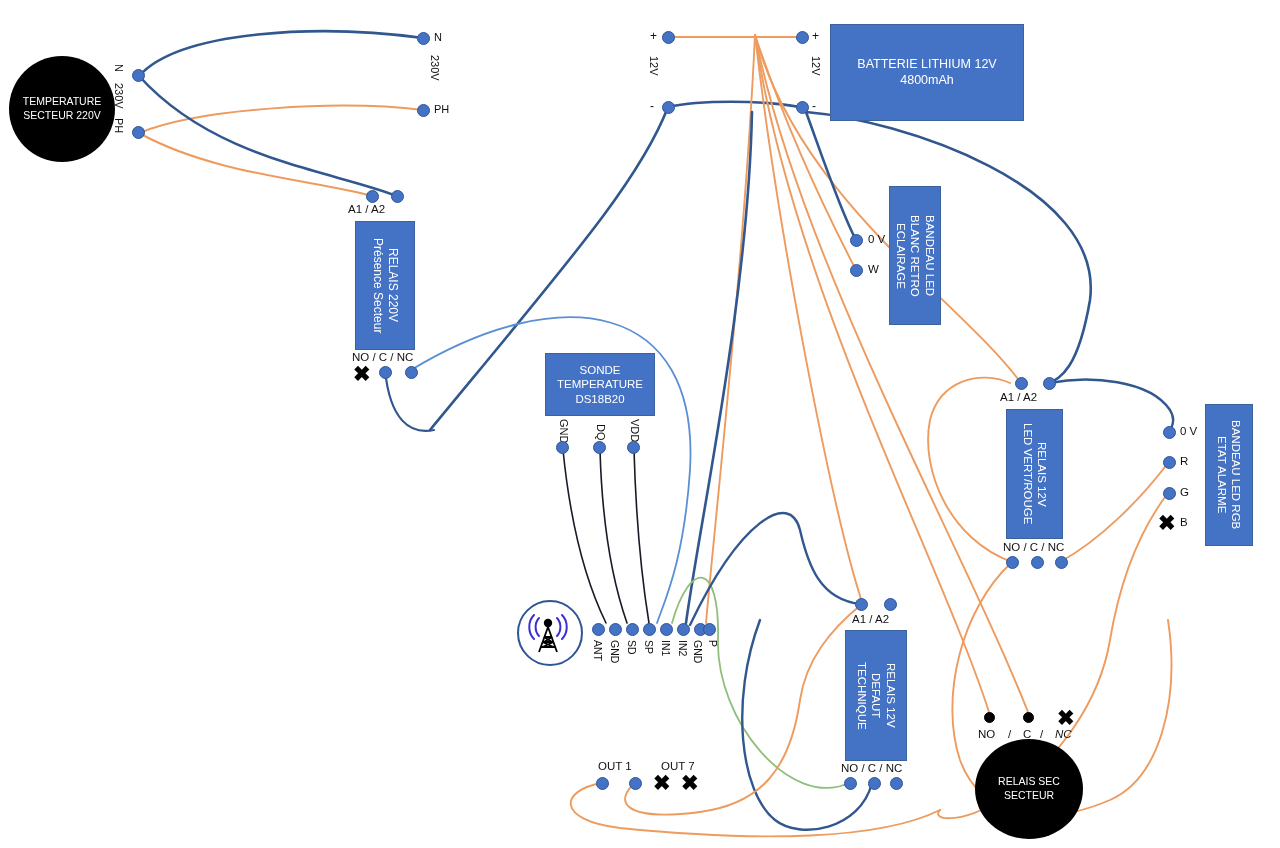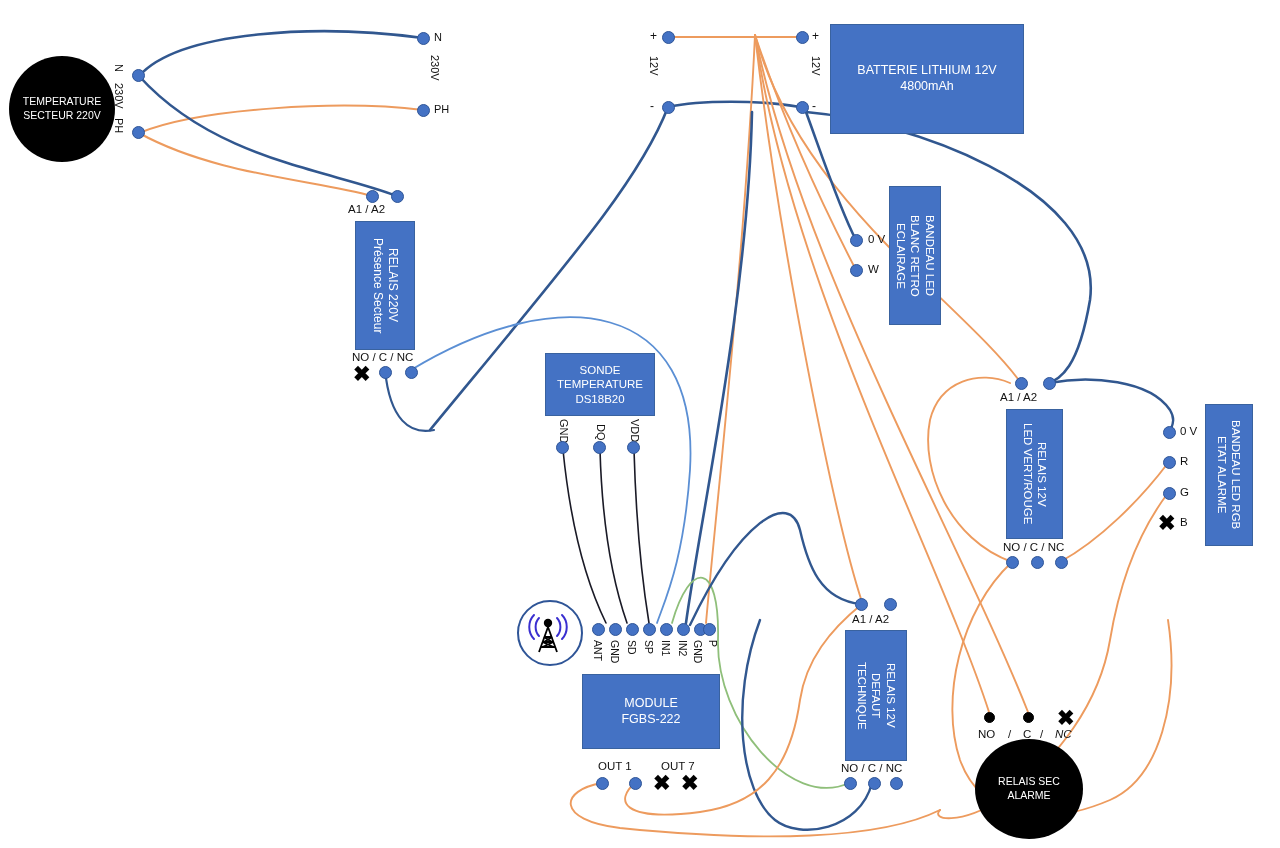--- a/index.html
+++ b/index.html
@@ -95,21 +95,21 @@
   <div class="lbl" style="left:434px;top:31px;font-size:11px;">N</div>
   <div class="lbl" style="left:434px;top:103px;font-size:11px;">PH</div>
   <div class="lbl vert" style="left:429px;top:55px;font-size:11px;">230V</div>
 
   <div class="pin" style="left:662px;top:31px;"></div>
   <div class="pin" style="left:662px;top:101px;"></div>
   <div class="lbl" style="left:650px;top:29px;font-size:12px;">+</div>
   <div class="lbl" style="left:650px;top:99px;font-size:12px;">-</div>
   <div class="lbl vert" style="left:648px;top:56px;font-size:11px;">12V</div>
 
-  <div class="box" style="left:830px;top:24px;width:194px;height:110px;font-size:12.5px;">
+  <div class="box" style="left:830px;top:24px;width:194px;height:97px;font-size:12.5px;">
     <div>
       <div>BATTERIE LITHIUM 12V</div>
       <div>4800mAh</div>
     </div>
   </div>
   <div class="pin" style="left:796px;top:31px;"></div>
   <div class="pin" style="left:796px;top:101px;"></div>
   <div class="lbl" style="left:812px;top:29px;font-size:12px;">+</div>
   <div class="lbl" style="left:812px;top:99px;font-size:12px;">-</div>
   <div class="lbl vert" style="left:810px;top:56px;font-size:11px;">12V</div>
@@ -170,26 +170,20 @@
 
   <div class="lbl vert" style="left:592px;top:640px;font-size:10.5px;">ANT</div>
   <div class="lbl vert" style="left:609px;top:640px;font-size:10.5px;">GND</div>
   <div class="lbl vert" style="left:626px;top:640px;font-size:10.5px;">SD</div>
   <div class="lbl vert" style="left:643px;top:640px;font-size:10.5px;">SP</div>
   <div class="lbl vert" style="left:660px;top:640px;font-size:10.5px;">IN1</div>
   <div class="lbl vert" style="left:677px;top:640px;font-size:10.5px;">IN2</div>
   <div class="lbl vert" style="left:692px;top:640px;font-size:10.5px;">GND</div>
   <div class="lbl vert" style="left:707px;top:640px;font-size:10.5px;">P</div>
 
-  <div class="box" style="left:582px;top:674px;width:138px;height:75px;font-size:12.5px;">
-    <div>
-      <div>MODULE</div>
-      <div>FGBS-222</div>
-    </div>
-  </div>
   <div class="lbl" style="left:598px;top:760px;font-size:11.5px;">OUT 1</div>
   <div class="lbl" style="left:661px;top:760px;font-size:11.5px;">OUT 7</div>
   <div class="pin" style="left:596px;top:777px;"></div>
   <div class="pin" style="left:629px;top:777px;"></div>
   <div class="xm" style="left:653px;top:772px;">✖</div>
   <div class="xm" style="left:681px;top:772px;">✖</div>
 
   <div class="pin" style="left:850px;top:234px;"></div>
   <div class="pin" style="left:850px;top:264px;"></div>
   <div class="lbl" style="left:868px;top:233px;font-size:11.5px;">0 V</div>
@@ -250,17 +244,17 @@
   <div class="pin black" style="left:1023px;top:712px;"></div>
   <div class="xm" style="left:1057px;top:707px;">✖</div>
   <div class="lbl" style="left:978px;top:728px;font-size:11.5px;">NO</div>
   <div class="lbl" style="left:1008px;top:728px;font-size:11.5px;">/</div>
   <div class="lbl" style="left:1023px;top:728px;font-size:11.5px;">C</div>
   <div class="lbl" style="left:1040px;top:728px;font-size:11.5px;">/</div>
   <div class="lbl" style="left:1055px;top:728px;font-size:11.5px;font-style:italic;">NC</div>
   <div class="circle" style="left:975px;top:739px;width:108px;height:100px;font-size:10.5px;">
     <div>
       <div>RELAIS SEC</div>
-      <div>ALARME</div>
+      <div>SECTEUR</div>
     </div>
   </div>
 
 </div>
 
 </body></html>

